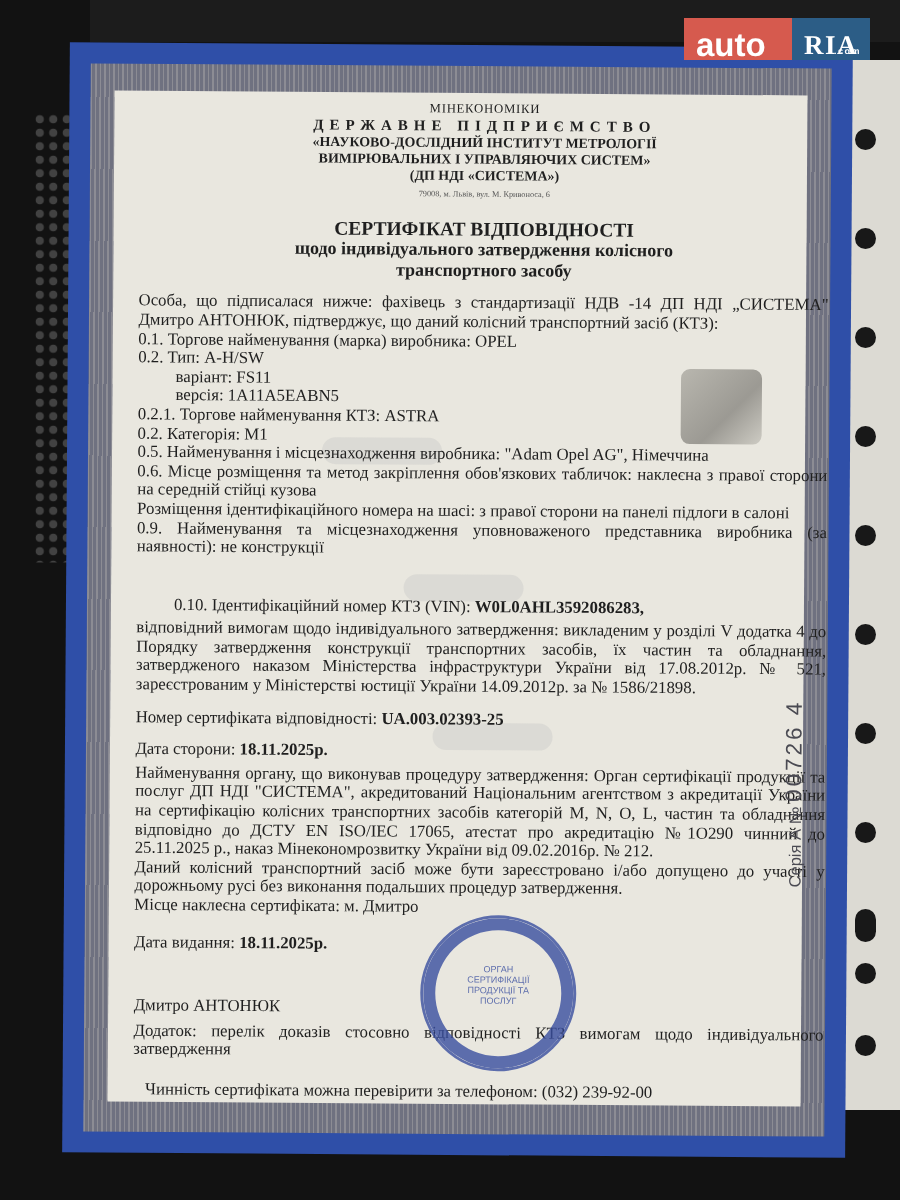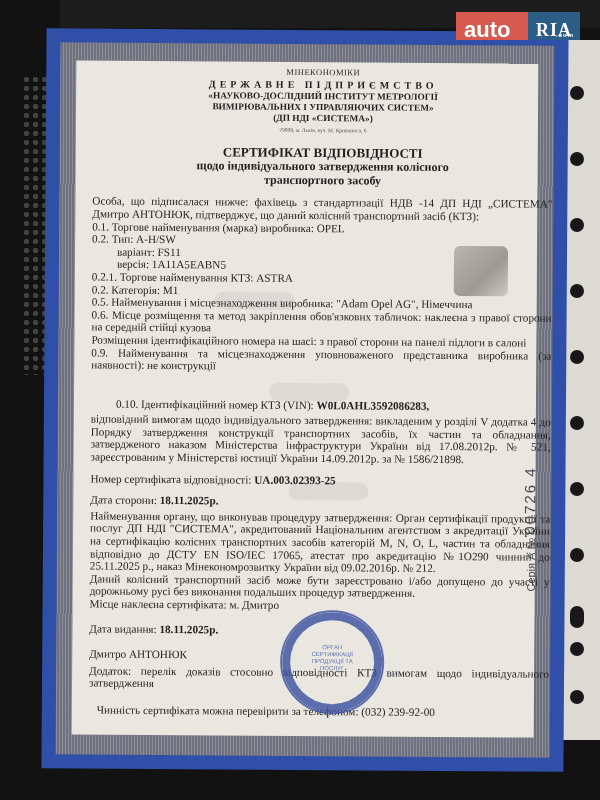--- a/index.html
+++ b/index.html
@@ -102,21 +102,21 @@
     <p class="p" style="margin-top:3px">відповідний вимогам щодо індивідуального затвердження: викладеним у розділі V додатка 4 до Порядку затвердження конструкції транспортних засобів, їх частин та обладнання, затвердженого наказом Міністерства інфраструктури України від 17.08.2012р. № 521, зареєстрованим у Міністерстві юстиції України 14.09.2012р. за № 1586/21898.</p>
 
     <div class="gap"><span>Номер сертифіката відповідності:</span> <b>UA.003.02393-25</b></div>
     <div class="gap"><span>Дата сторони:</span> <b>18.11.2025р.</b></div>
     <p class="p" style="margin-top:3px">Найменування органу, що виконував процедуру затвердження: Орган сертифікації продукції та послуг ДП НДІ "СИСТЕМА", акредитований Національним агентством з акредитації України на сертифікацію колісних транспортних засобів категорій M, N, O, L, частин та обладнання відповідно до ДСТУ EN ISO/IEC 17065, атестат про акредитацію №1О290 чинний до 25.11.2025 р., наказ Мінекономрозвитку України від 09.02.2016р. № 212.</p>
     <p class="p">Даний колісний транспортний засіб може бути зареєстровано і/або допущено до участі у дорожньому русі без виконання подальших процедур затвердження.</p>
     <div><span>Місце наклеєна сертифіката:</span> <span>м. Дмитро</span></div>
 
     <div class="gap" style="margin-top:12px"><span>Дата видання:</span> <b>18.11.2025р.</b></div>
     <div class="gap sign-row">
-      <span style="margin-top:4px">Дмитро АНТОНЮК</span>
+      <span style="margin-top:21px">Дмитро АНТОНЮК</span>
     </div>
     <p class="p" style="margin-top:4px">Додаток: перелік доказів стосовно відповідності КТЗ вимогам щодо індивідуального затвердження</p>
     <p class="p" style="margin-top:14px;padding-left:8px">Чинність сертифіката можна перевірити за телефоном: (032) 239-92-00</p>
   </div>
 
   <div class="stamp">
     <div class="stamp-inner">ОРГАН СЕРТИФІКАЦІЇ ПРОДУКЦІЇ ТА ПОСЛУГ</div>
   </div>
 
   <div class="serial">

